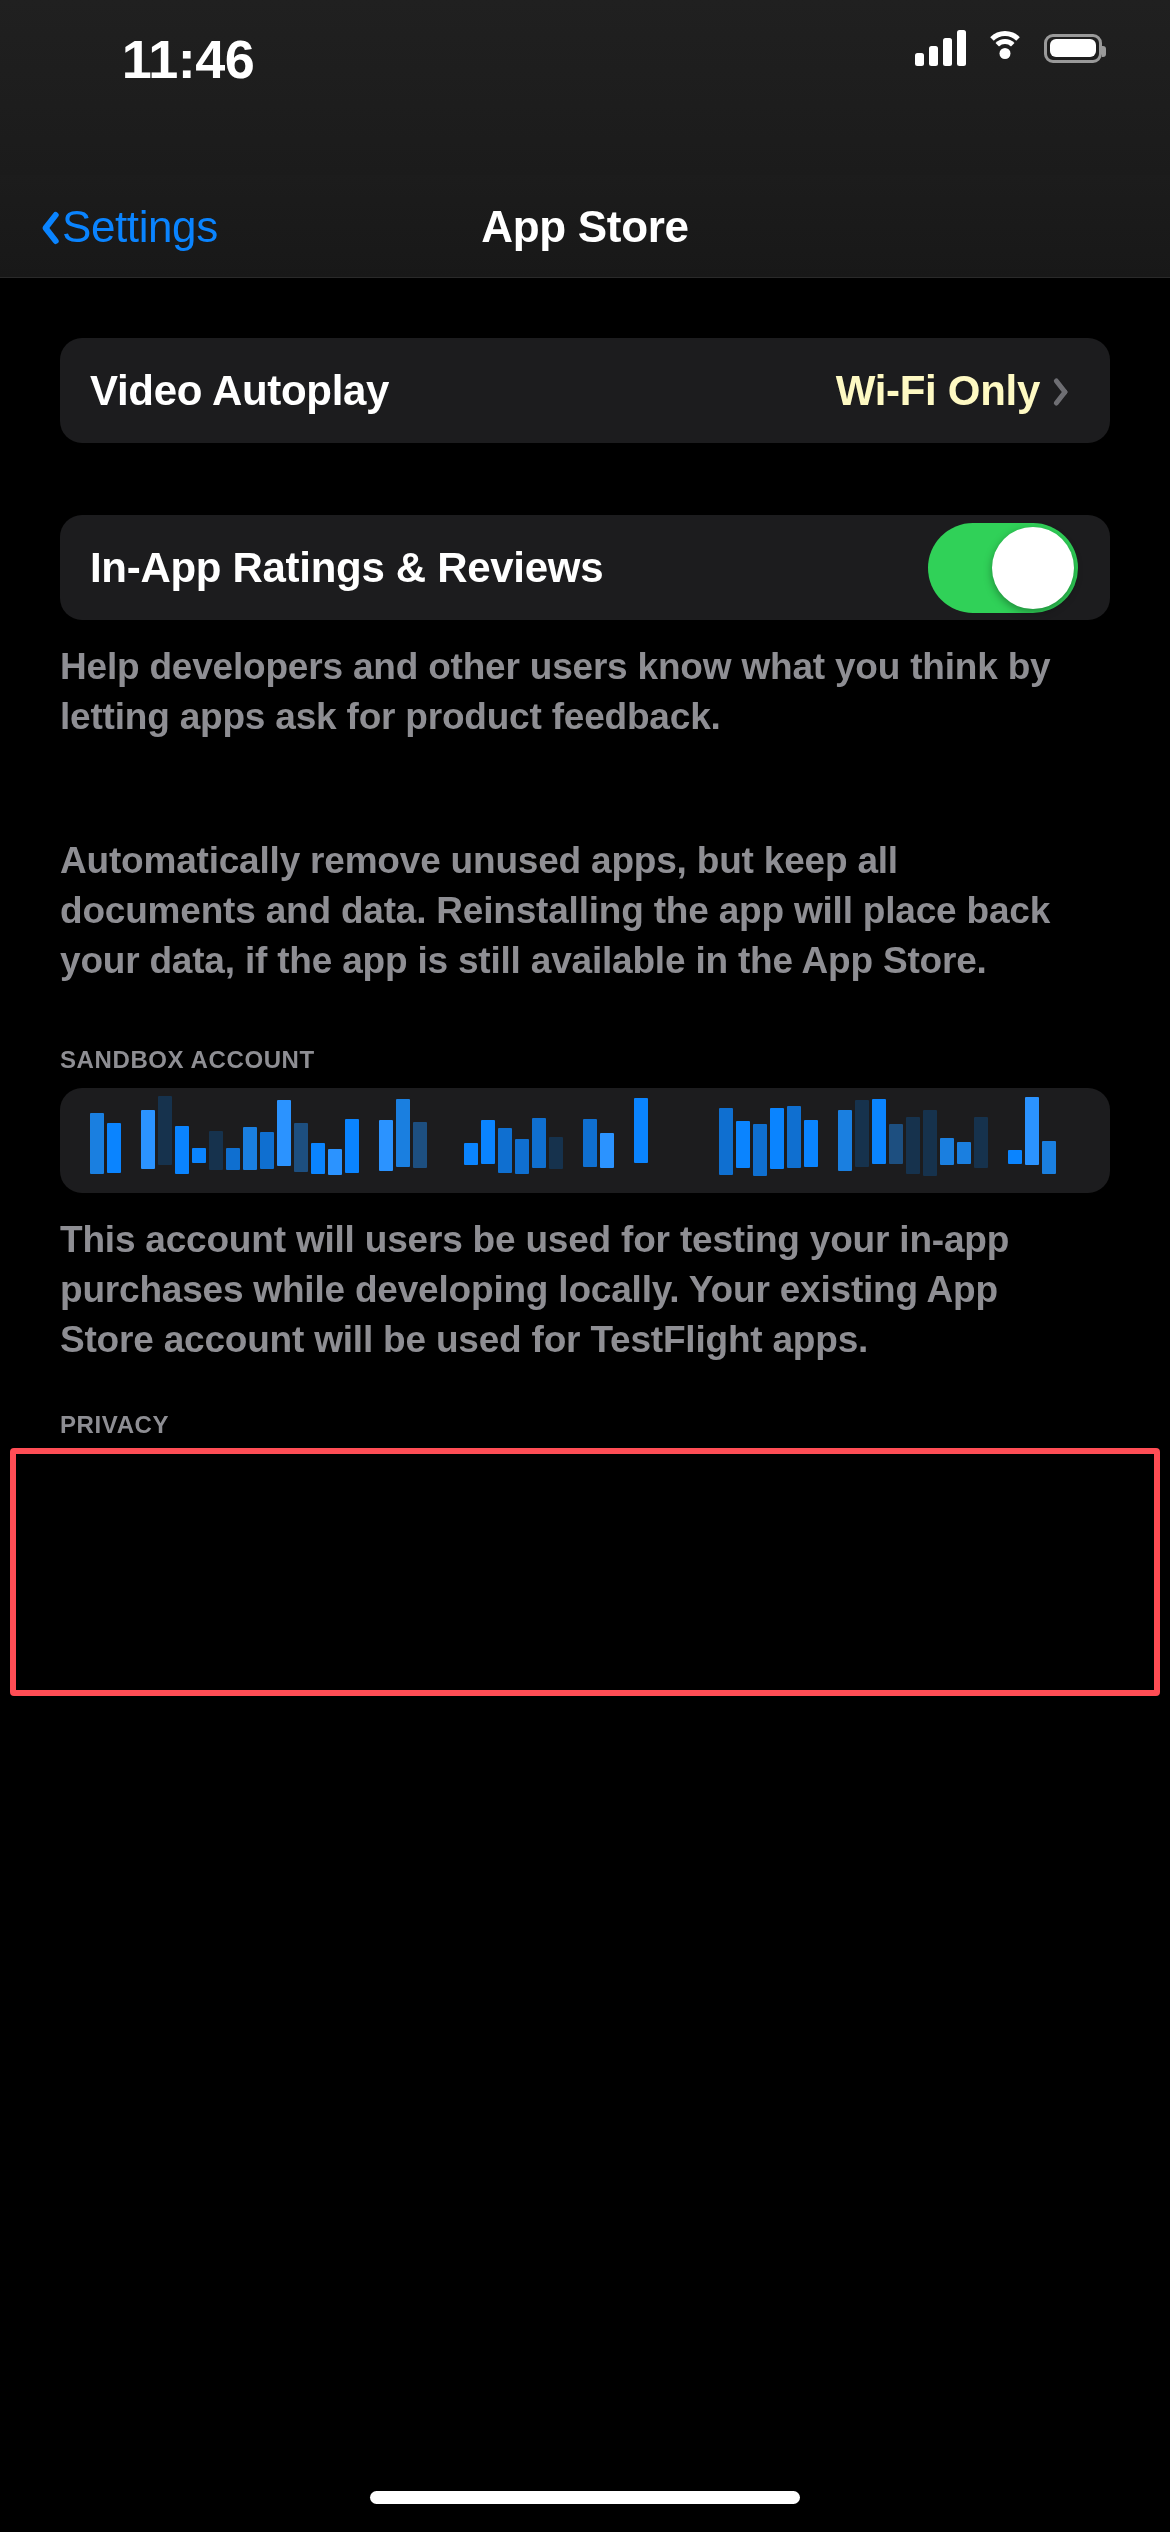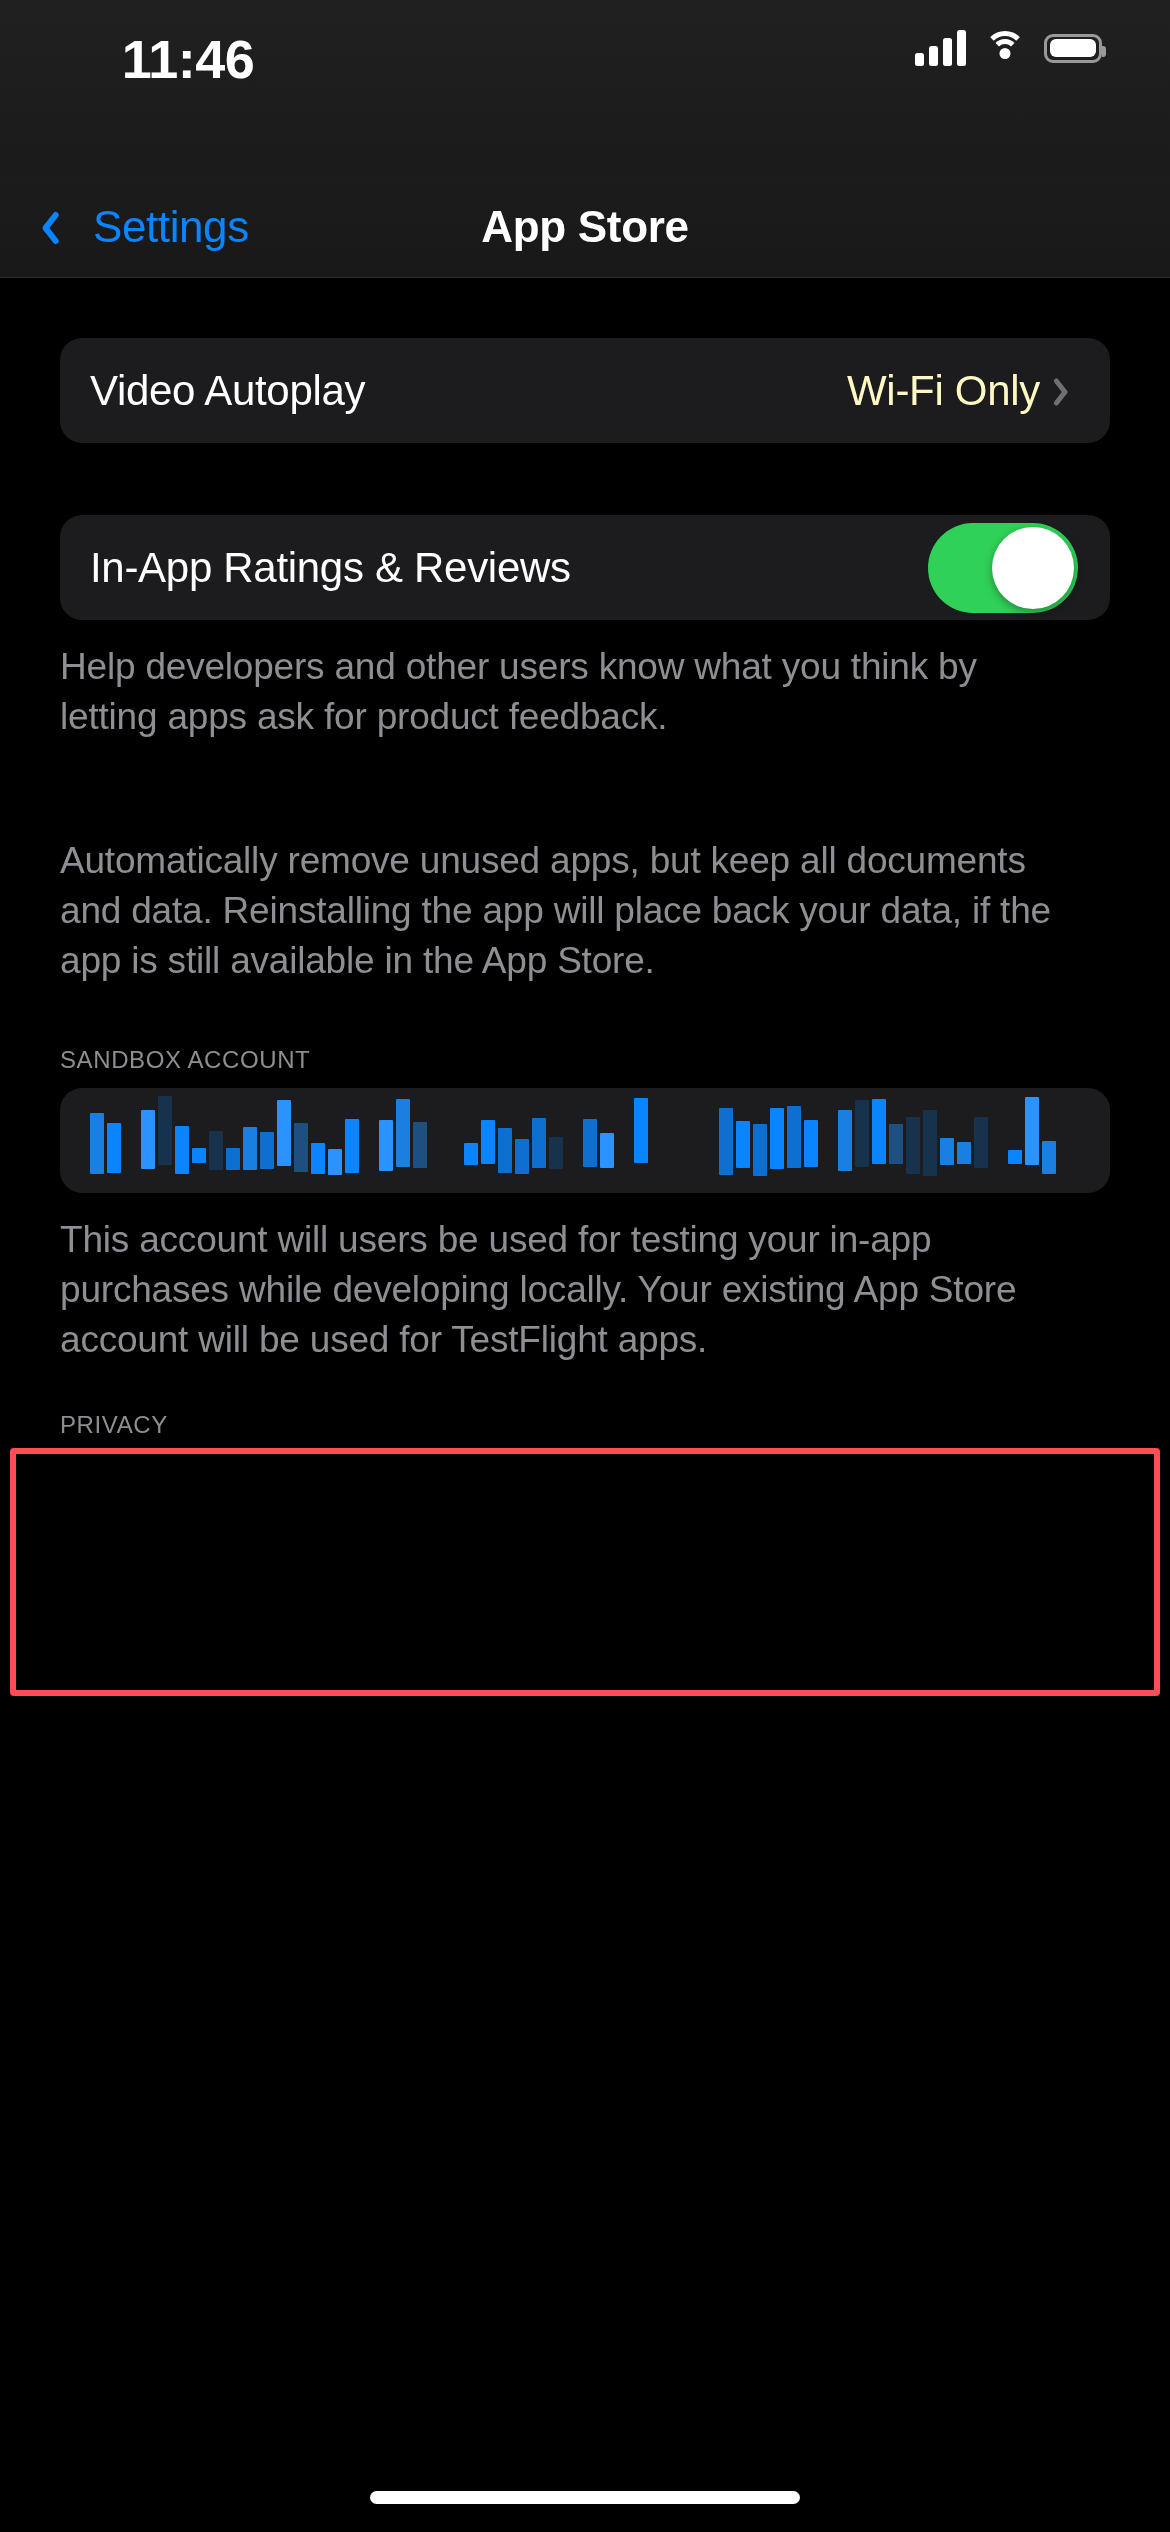--- a/index.html
+++ b/index.html
@@ -69,29 +69,29 @@
     display:flex; align-items:center; gap:8px;
     padding:0 10px;
   }
   .chev-left { width:22px; height:38px; position:relative; }
   .chev-left::before, .chev-left::after {
     content:""; position:absolute; left:9px; width:6px; height:22px;
     background:#0a84ff; border-radius:3px;
   }
   .chev-left::before { top:0px; transform:rotate(38deg); transform-origin:bottom center; }
   .chev-left::after  { top:18px; transform:rotate(-38deg); transform-origin:top center; }
-  .nav-back-label { font-size:44px; color:#0a84ff; letter-spacing:-0.4px;margin-left:31px; }
+  .nav-back-label { font-size:44px; color:#0a84ff; letter-spacing:-0.4px; }
   .nav-title {
     position:absolute; left:0; top:0; width:1170px; height:103px;
     display:flex; align-items:center; justify-content:center;
     font-size:44px; font-weight:700; color:#fff; letter-spacing:-0.3px;
   }
 
   
-  .content { position:absolute; top:278px; left:0; width:1170px; }
+  .content { position:absolute; top:278px; left:0; width:1170px;font-weight:bold; }
 
   .card {
     margin:0 60px;
     background:#1c1c1e;
     border-radius:22px;
     overflow:hidden;
   }
   .row {
     display:flex; align-items:center;
     height:105px;

